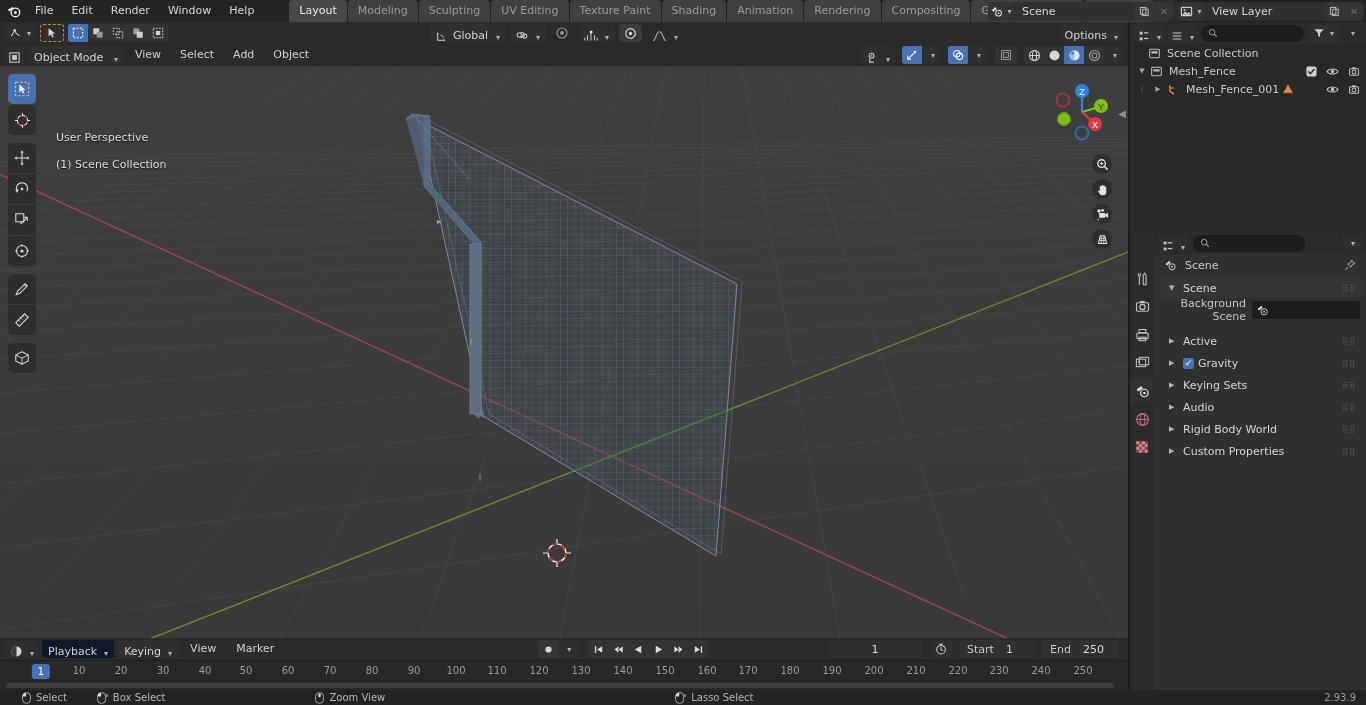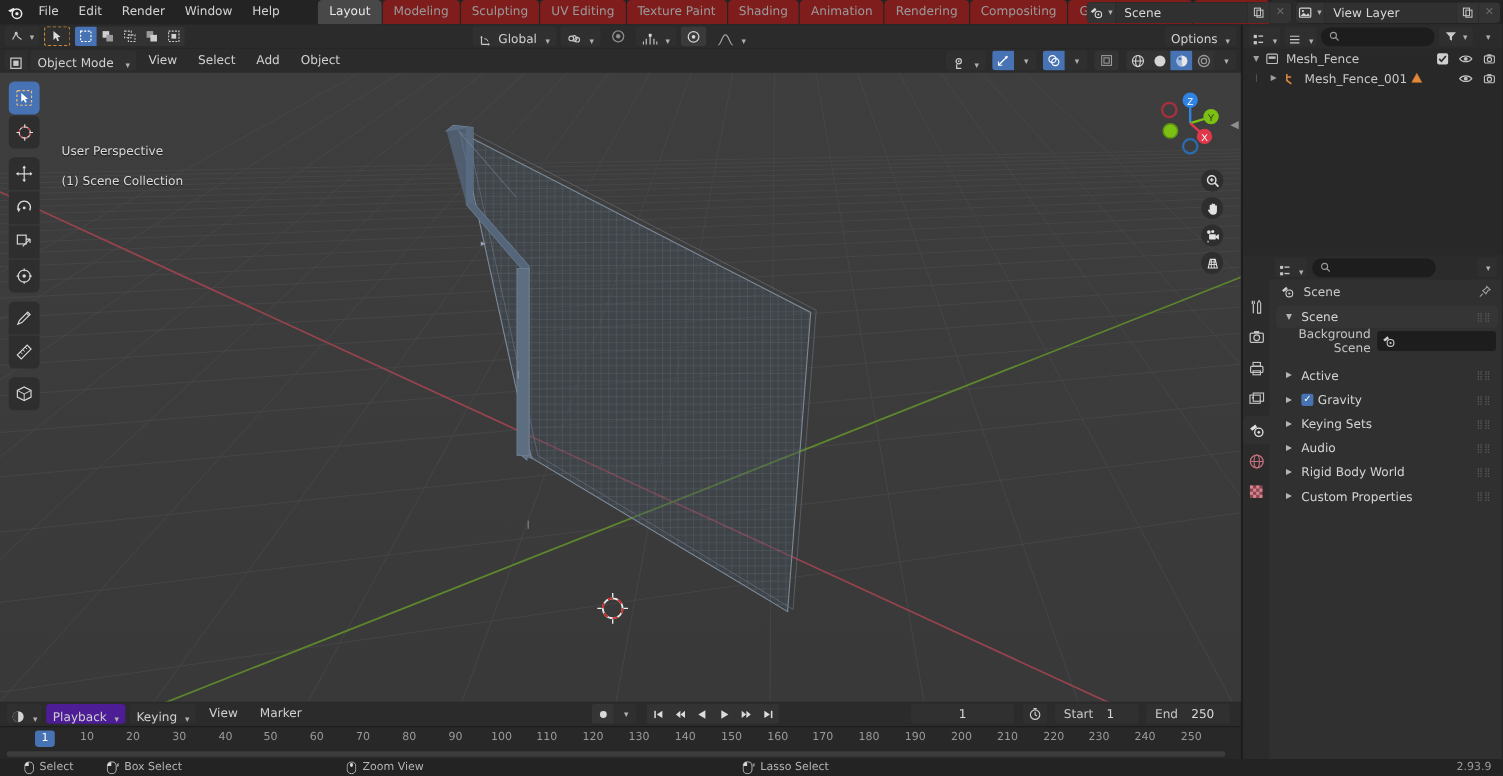--- a/index.html
+++ b/index.html
@@ -18,21 +18,21 @@
     background:#232323; display:flex; align-items:center;
   }
   .blender-logo { width:26px; height:22px; display:flex; align-items:center; justify-content:center; }
   .menu-item {
     padding:0 9px; height:18px; line-height:18px; color:#d4d4d4; font-size:11px;
     border-radius:3px; cursor:default;
   }
   .wsp-tabs { display:flex; align-items:center; margin-left:26px; height:22px; gap:1px; }
   .wsp-tab {
     padding:0 10px; height:22px; line-height:22px; font-size:11px; color:#9a9a9a;
-    background:#7f1d1d; border-radius:4px 4px 0 0;
+    background:#404040; border-radius:4px 4px 0 0;
   }
   .wsp-tab.active { background:#484848; color:#e8e8e8; }
   .wsp-plus { padding:0 7px; height:22px; line-height:21px; font-size:13px; color:#8d8d8d; background:#2b2b2b; border-radius:4px 4px 0 0; }
   .topbar-right { position:absolute; right:2px; top:2px; display:flex; align-items:center; gap:4px; height:19px; }
   .id-block { display:flex; align-items:center; height:19px; background:#1d1d1d; border-radius:4px; overflow:hidden; }
   .id-icon { width:26px; height:19px; background:#343434; display:flex; align-items:center; justify-content:center; gap:2px; }
   .id-name { background:#303030; height:19px; line-height:19px; padding:0 8px; font-size:11px; color:#d6d6d6; min-width:120px; }
   .id-btn { width:20px; height:19px; background:#343434; display:flex; align-items:center; justify-content:center; color:#c4c4c4; font-size:10px; }
   .id-btn.dim { color:#6a6a6a; }
 
@@ -619,21 +619,21 @@
   </div>
 
   <div class="tl-header">
     <div class="dropdown" style="background:#2f2f2f;padding:0 4px;">
       <svg width="13" height="13" viewBox="0 0 14 14">
           <circle cx="7" cy="7" r="5.4" fill="#d4d4d4"></circle>
           <path d="M7 1.6 A5.4 5.4 0 0 0 7 12.4 Z" fill="#3a3a3a"></path>
         </svg>
       <span class="caret">▾</span>
     </div>
-    <div class="dropdown" style="background:#4c1d95;">
+    <div class="dropdown" style="background:#0f172a;">
       <span>Playback</span>
         <span class="caret">▾</span>
     </div>
     <div class="dropdown" style="background:#2f2f2f;">
       <span>Keying</span>
         <span class="caret">▾</span>
     </div>
     <div class="menutext">View</div>
     <div class="menutext">Marker</div>
 
@@ -765,20 +765,30 @@
         <svg width="12" height="12" viewBox="0 0 14 14">
             <path d="M1.6 2.6 L12.4 2.6 L8.2 7.4 L8.2 11.8 L5.8 10.4 L5.8 7.4 Z" fill="#c8c8c8"></path>
           </svg>
         <span class="caret">▾</span>
       </div>
       <div class="hbtn flat">
           <span class="caret">▾</span>
         </div>
     </div>
 
+    <div class="out-row" style="padding-left:6px">
+      <span class="disc"></span>
+      <span style="margin-right:6px;display:flex;">
+        <svg width="13" height="13" viewBox="0 0 14 14">
+            <rect x="1.8" y="2.4" width="10.4" height="9.2" rx="1" fill="none" stroke="#bdbdbd" stroke-width="1.1"></rect>
+            <rect x="3.6" y="4.6" width="6.8" height="2.4" fill="#bdbdbd"></rect>
+          </svg>
+      </span>
+      <span>Scene Collection</span>
+    </div>
 
     <div class="out-row" style="padding-left:6px">
       <span class="disc">▼</span>
       <span style="margin:0 6px 0 2px;display:flex;">
         <svg width="13" height="13" viewBox="0 0 14 14">
             <rect x="1.8" y="2.4" width="10.4" height="9.2" rx="1" fill="none" stroke="#bdbdbd" stroke-width="1.1"></rect>
             <rect x="3.6" y="4.6" width="6.8" height="2.4" fill="#bdbdbd"></rect>
           </svg>
       </span>
       <span>Mesh_Fence</span>

